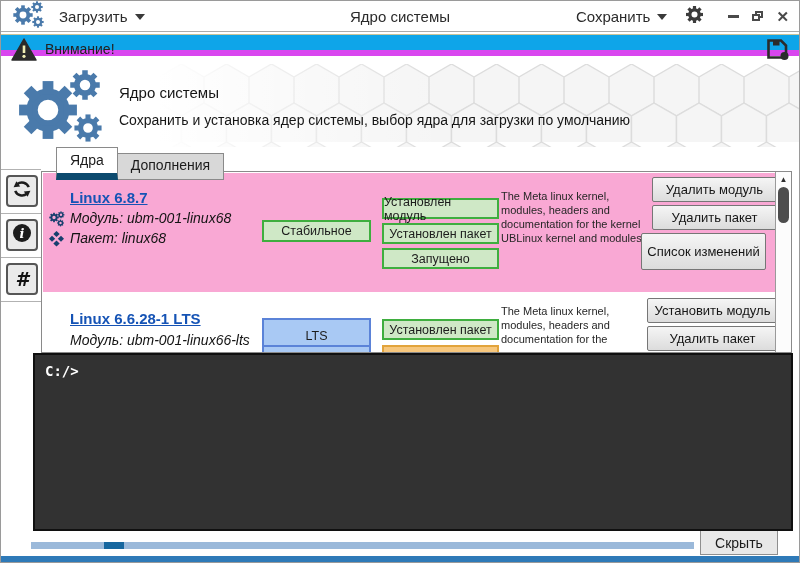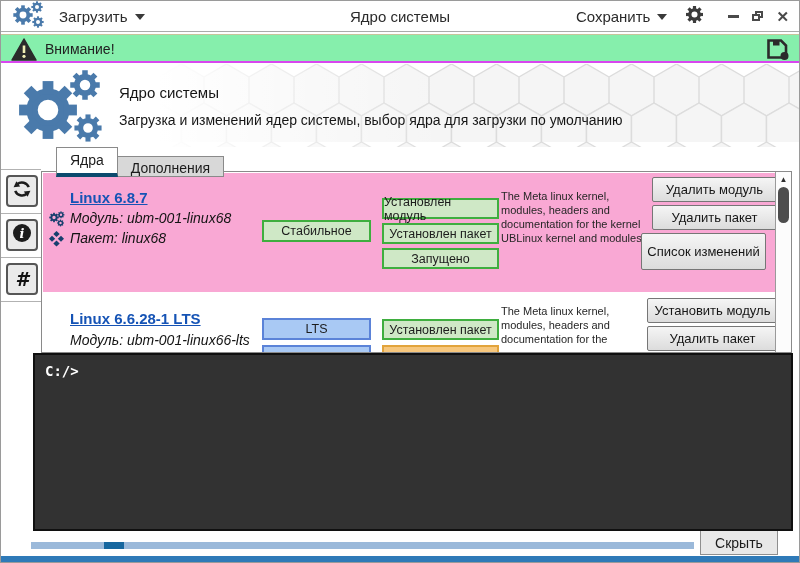--- a/index.html
+++ b/index.html
@@ -19,38 +19,38 @@
   .menu-btn { display:flex; align-items:center; gap:7px; font-size:15px; color:#2b2b2b; cursor:default; }
   .caret { width:0; height:0; border-left:5px solid transparent; border-right:5px solid transparent;
     border-top:6px solid #3a3a3a; margin-top:2px; }
   .winctl { display:flex; align-items:center; gap:13px; margin-left:6px; }
   .wc-min { width:11px; height:3px; background:#4a4a4a; }
   .wc-max { width:11px; height:10px; position:relative; }
   .wc-max .b { position:absolute; left:0; bottom:0; width:8px; height:7px; border:2px solid #4a4a4a; background:#fff; }
   .wc-max .f { position:absolute; right:0; top:0; width:8px; height:7px; border:2px solid #4a4a4a; background:#fff; }
   .wc-close { font-size:15px; line-height:15px; color:#4a4a4a; font-weight:bold; }
   
-  .warnbar { position:absolute; left:0; top:33px; width:100%; height:29px; background:#86efac;
-    border-top:1px solid #c7c49a; border-bottom:2px solid #d946ef; }
+  .warnbar { position:absolute; left:0; top:33px; width:100%; height:22px; background:#0ea5e9;
+    border-top:1px solid #c7c49a; border-bottom:6px solid #d946ef; }
   .warn-label { position:absolute; left:44px; top:6px; font-size:14px; color:#222; }
   .warn-tri { position:absolute; left:10px; top:3px; }
   .warn-save { position:absolute; right:8px; top:3px; cursor:pointer; }
   
   .header { position:absolute; left:0; top:63px; width:100%; height:83px; background:#fff; overflow:hidden; }
   .hexwrap { position:absolute; right:0; top:0; width:640px; height:83px; }
   .hexfade { position:absolute; right:0; top:0; width:640px; height:83px;
     background:linear-gradient(to right, #ffffff 0%, rgba(255,255,255,0.55) 18%, rgba(255,255,255,0) 45%); }
   .hdr-logo { position:absolute; left:14px; top:6px; }
   .hdr-title { position:absolute; left:118px; top:20px; font-size:15px; color:#161616; }
   .hdr-sub { position:absolute; left:118px; top:48px; font-size:14px; color:#161616; }
   
   .tabs { position:absolute; left:55px; top:146px; display:flex; align-items:flex-end; z-index:3; }
   .tab { font-size:14px; padding:4px 13px 5px; border:1px solid #8a8a8a; cursor:default; }
-  .tab.active { background:#ffffff; border-bottom:4px solid #0c4a6e; position:relative; }
-  .tab.inactive { background:#d8d8d8; padding:3px 13px 0; border-left:none; }
+  .tab.active { background:#ffffff; border-bottom:7px solid #0c4a6e; position:relative; }
+  .tab.inactive { background:#d8d8d8; padding:3px 13px 6px; border-left:none; }
   
   .side-sep { position:absolute; left:0; width:40px; height:1px; background:#b2b2b2; }
   .side-btn { position:absolute; left:5px; width:32px; height:32px; background:#eaeaea;
     border:2px solid #565656; border-radius:4px; display:flex; align-items:center; justify-content:center; cursor:pointer; }
   .hash-glyph { font-weight:bold; font-style:italic; font-size:19px; color:#111; font-family:"DejaVu Sans", sans-serif; }
   
   .content { position:absolute; left:40px; top:170px; width:751px; height:182px;
     border:1px solid #8a8a8a; background:#ffffff; overflow:hidden; z-index:1; }
   .row { position:absolute; left:1px; width:733px; }
   .row.selected { background:#f9a8d4; }
@@ -179,21 +179,21 @@
       <div class="hexfade"></div>
     </div>
     <span class="hdr-logo" style="color:#4a7aab">
       <svg width="94" height="74" viewBox="0 0 94 74">
         <use href="#gear" transform="translate(33,40) scale(2.45)"></use>
         <use href="#gear" transform="translate(70,15) scale(1.25)"></use>
         <use href="#gear" transform="translate(73,58) scale(1.15)"></use>
       </svg>
     </span>
     <div class="hdr-title">Ядро системы</div>
-    <div class="hdr-sub">Загрузка и изменений ядер системы, выбор ядра для загрузки по умолчанию</div>
+    <div class="hdr-sub">Сохранить и установка ядер системы, выбор ядра для загрузки по умолчанию</div>
   </div>
 
   <div class="tabs">
     <div class="tab active">Ядра</div>
     <div class="tab inactive">Дополнения</div>
   </div>
 
   <div class="side-sep" style="top:168px"></div>
   <div class="side-btn" style="top:174px">
     <span>
@@ -258,21 +258,21 @@
       <div class="btn" style="left:609px; top:32px; width:125px; height:25px">Удалить пакет</div>
       <div class="btn" style="left:598px; top:60px; width:125px; height:37px">Список изменений</div>
     </div>
 
     <div class="row" style="top:124px; height:100px">
       <a class="kname" style="top:14px">Linux 6.6.28-1 LTS</a>
       <span class="kline" style="top:36px">
         <span>Модуль:</span>
         <span>ubm-001-linux66-lts</span>
       </span>
-      <span class="badge blue" style="left:219px; top:22px; width:109px; height:22px">LTS</span>
+      <span class="badge blue" style="left:219px; top:22px; width:109px; height:36px">LTS</span>
       <span class="badge blue" style="left:219px; top:49px; width:109px; height:22px"></span>
       <span class="badge green" style="left:339px; top:23px; width:117px; height:21px">Установлен пакет</span>
       <span class="badge orange" style="left:339px; top:49px; width:117px; height:21px"></span>
       <div class="kdesc" style="top:8px">The Meta linux kernel, modules, headers and documentation for the</div>
       <div class="btn" style="left:604px; top:2px;  width:131px; height:25px">Установить модуль</div>
       <div class="btn" style="left:604px; top:30px; width:131px; height:25px">Удалить пакет</div>
     </div>
 
     <div class="vscroll">
       <div class="vs-up">▲</div>

